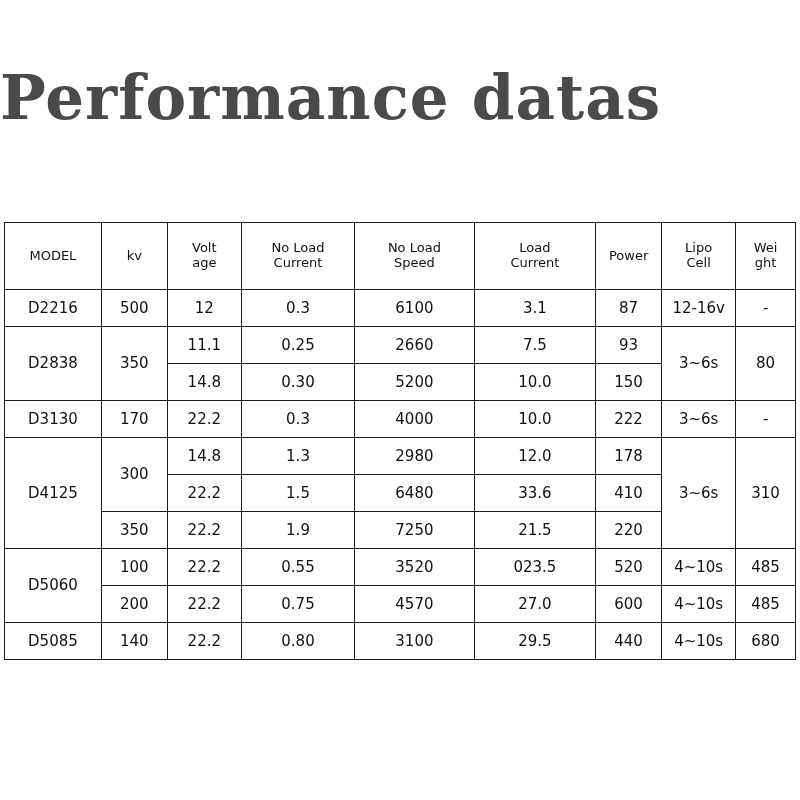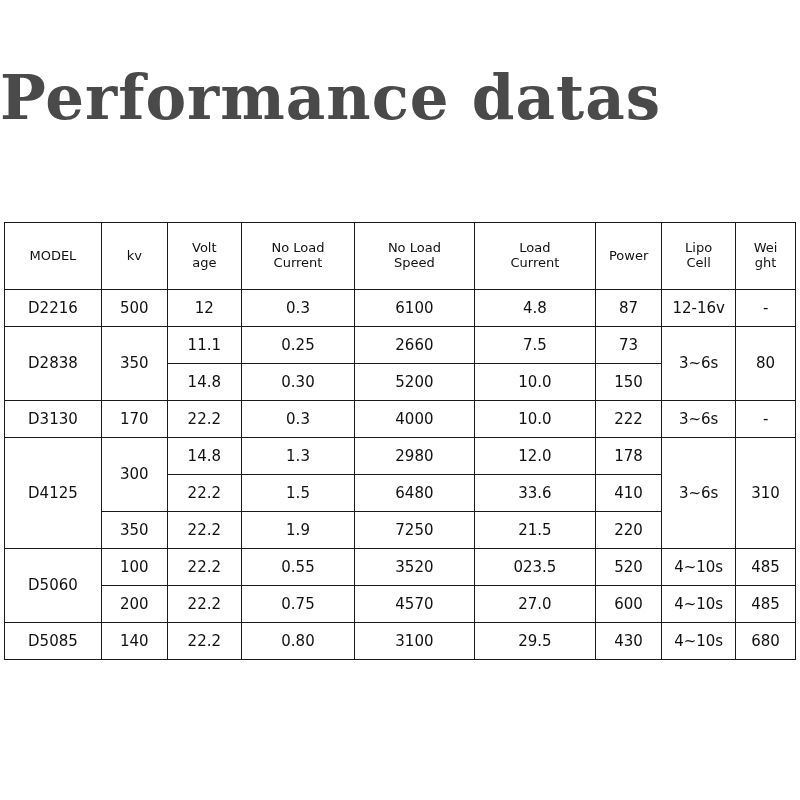--- a/index.html
+++ b/index.html
@@ -134,34 +134,34 @@
         </tr>
       </thead>
       <tbody>
 
         <tr>
           <td>D2216</td>
           <td>500</td>
           <td>12</td>
           <td>0.3</td>
           <td>6100</td>
-          <td>4.8</td>
+          <td>3.1</td>
           <td>87</td>
           <td>12-16v</td>
           <td>-</td>
         </tr>
 
         <tr>
           <td rowspan="2">D2838</td>
           <td rowspan="2">350</td>
           <td>11.1</td>
           <td>0.25</td>
           <td>2660</td>
           <td>7.5</td>
-          <td>73</td>
+          <td>93</td>
           <td rowspan="2">3~6s</td>
           <td rowspan="2">80</td>
         </tr>
 
         <tr>
           <td>14.8</td>
           <td>0.30</td>
           <td>5200</td>
           <td>10.0</td>
           <td>150</td>
@@ -231,21 +231,21 @@
           <td>485</td>
         </tr>
 
         <tr>
           <td>D5085</td>
           <td>140</td>
           <td>22.2</td>
           <td>0.80</td>
           <td>3100</td>
           <td>29.5</td>
-          <td>430</td>
+          <td>440</td>
           <td>4~10s</td>
           <td>680</td>
         </tr>
 
       </tbody>
     </table>
   </div>
 
 </div>
 

